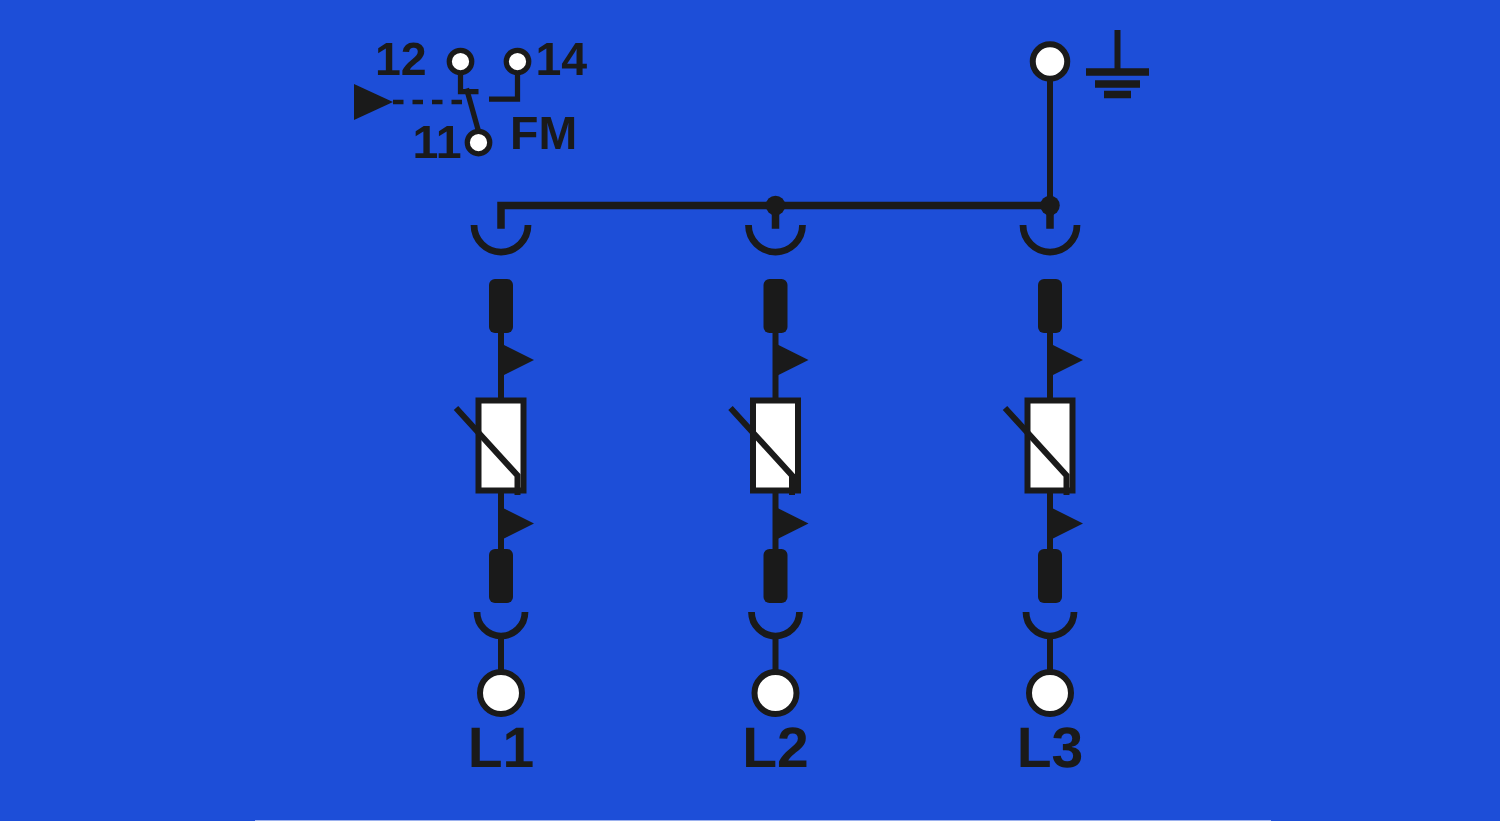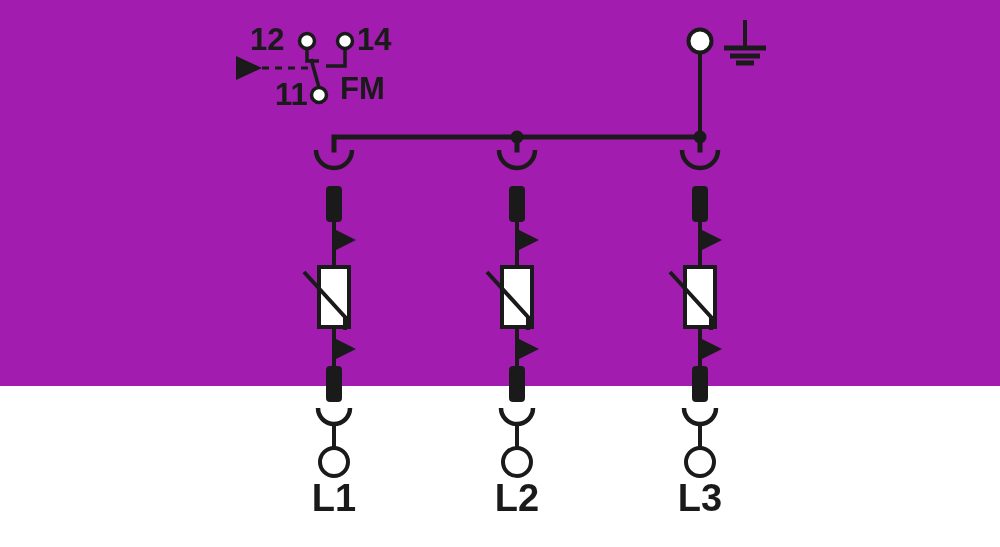--- a/index.html
+++ b/index.html
@@ -9,22 +9,22 @@
   }
   body {
     width: 1000px;
     height: 547px;
     font-family: "Liberation Sans", sans-serif;
     overflow: hidden;
   }
   #schematic-root {
     position: relative;
     width: 1000px;
-    height: 386px;
-    background: #a21caf;
+    height: 547px;
+    background: #1d4ed8;
     text-align: right;
   }
   svg#diagram {
     display: block;
     width: 1000px;
     height: 547px;
   }
   .wire {
     stroke: #1a1a1a;
     stroke-width: 4;

